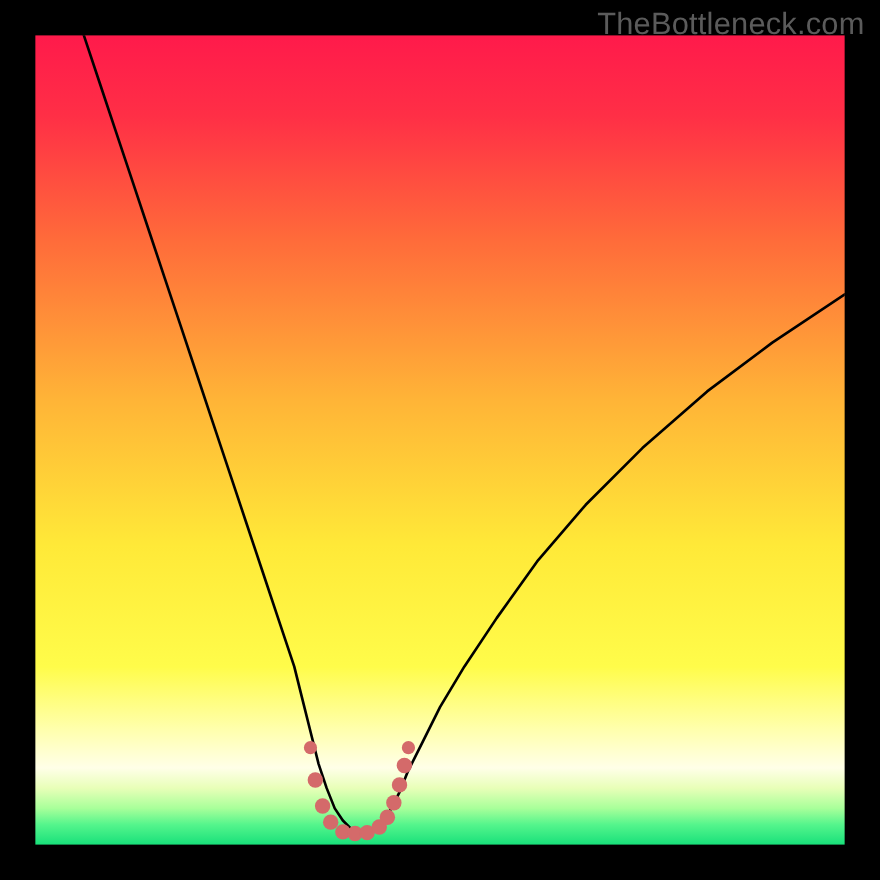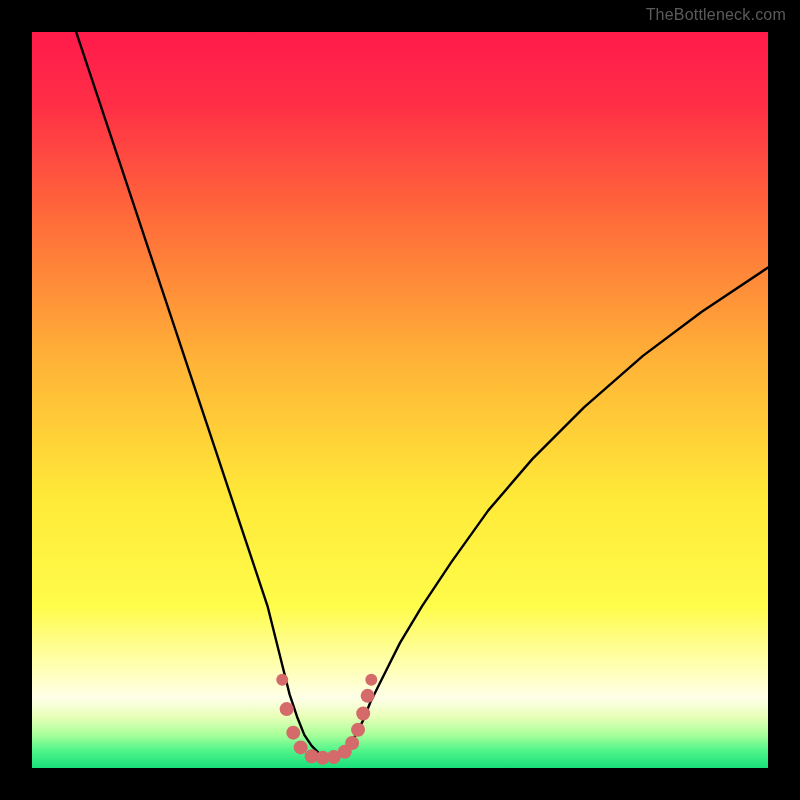--- a/index.html
+++ b/index.html
@@ -28,21 +28,21 @@
   }
   .plot svg {
     display: block;
     width: 736px;
     height: 736px;
   }
   .watermark {
     position: absolute;
     top: 6px;
     right: 14px;
-    font-size: 16px;
+    font-size: 28px;
     font-weight: 500;
     color: #5b5b5b;
     letter-spacing: 0.2px;
     user-select: none;
   }
 </style>
 </head>
 <body>
 
 <div class="frame">

